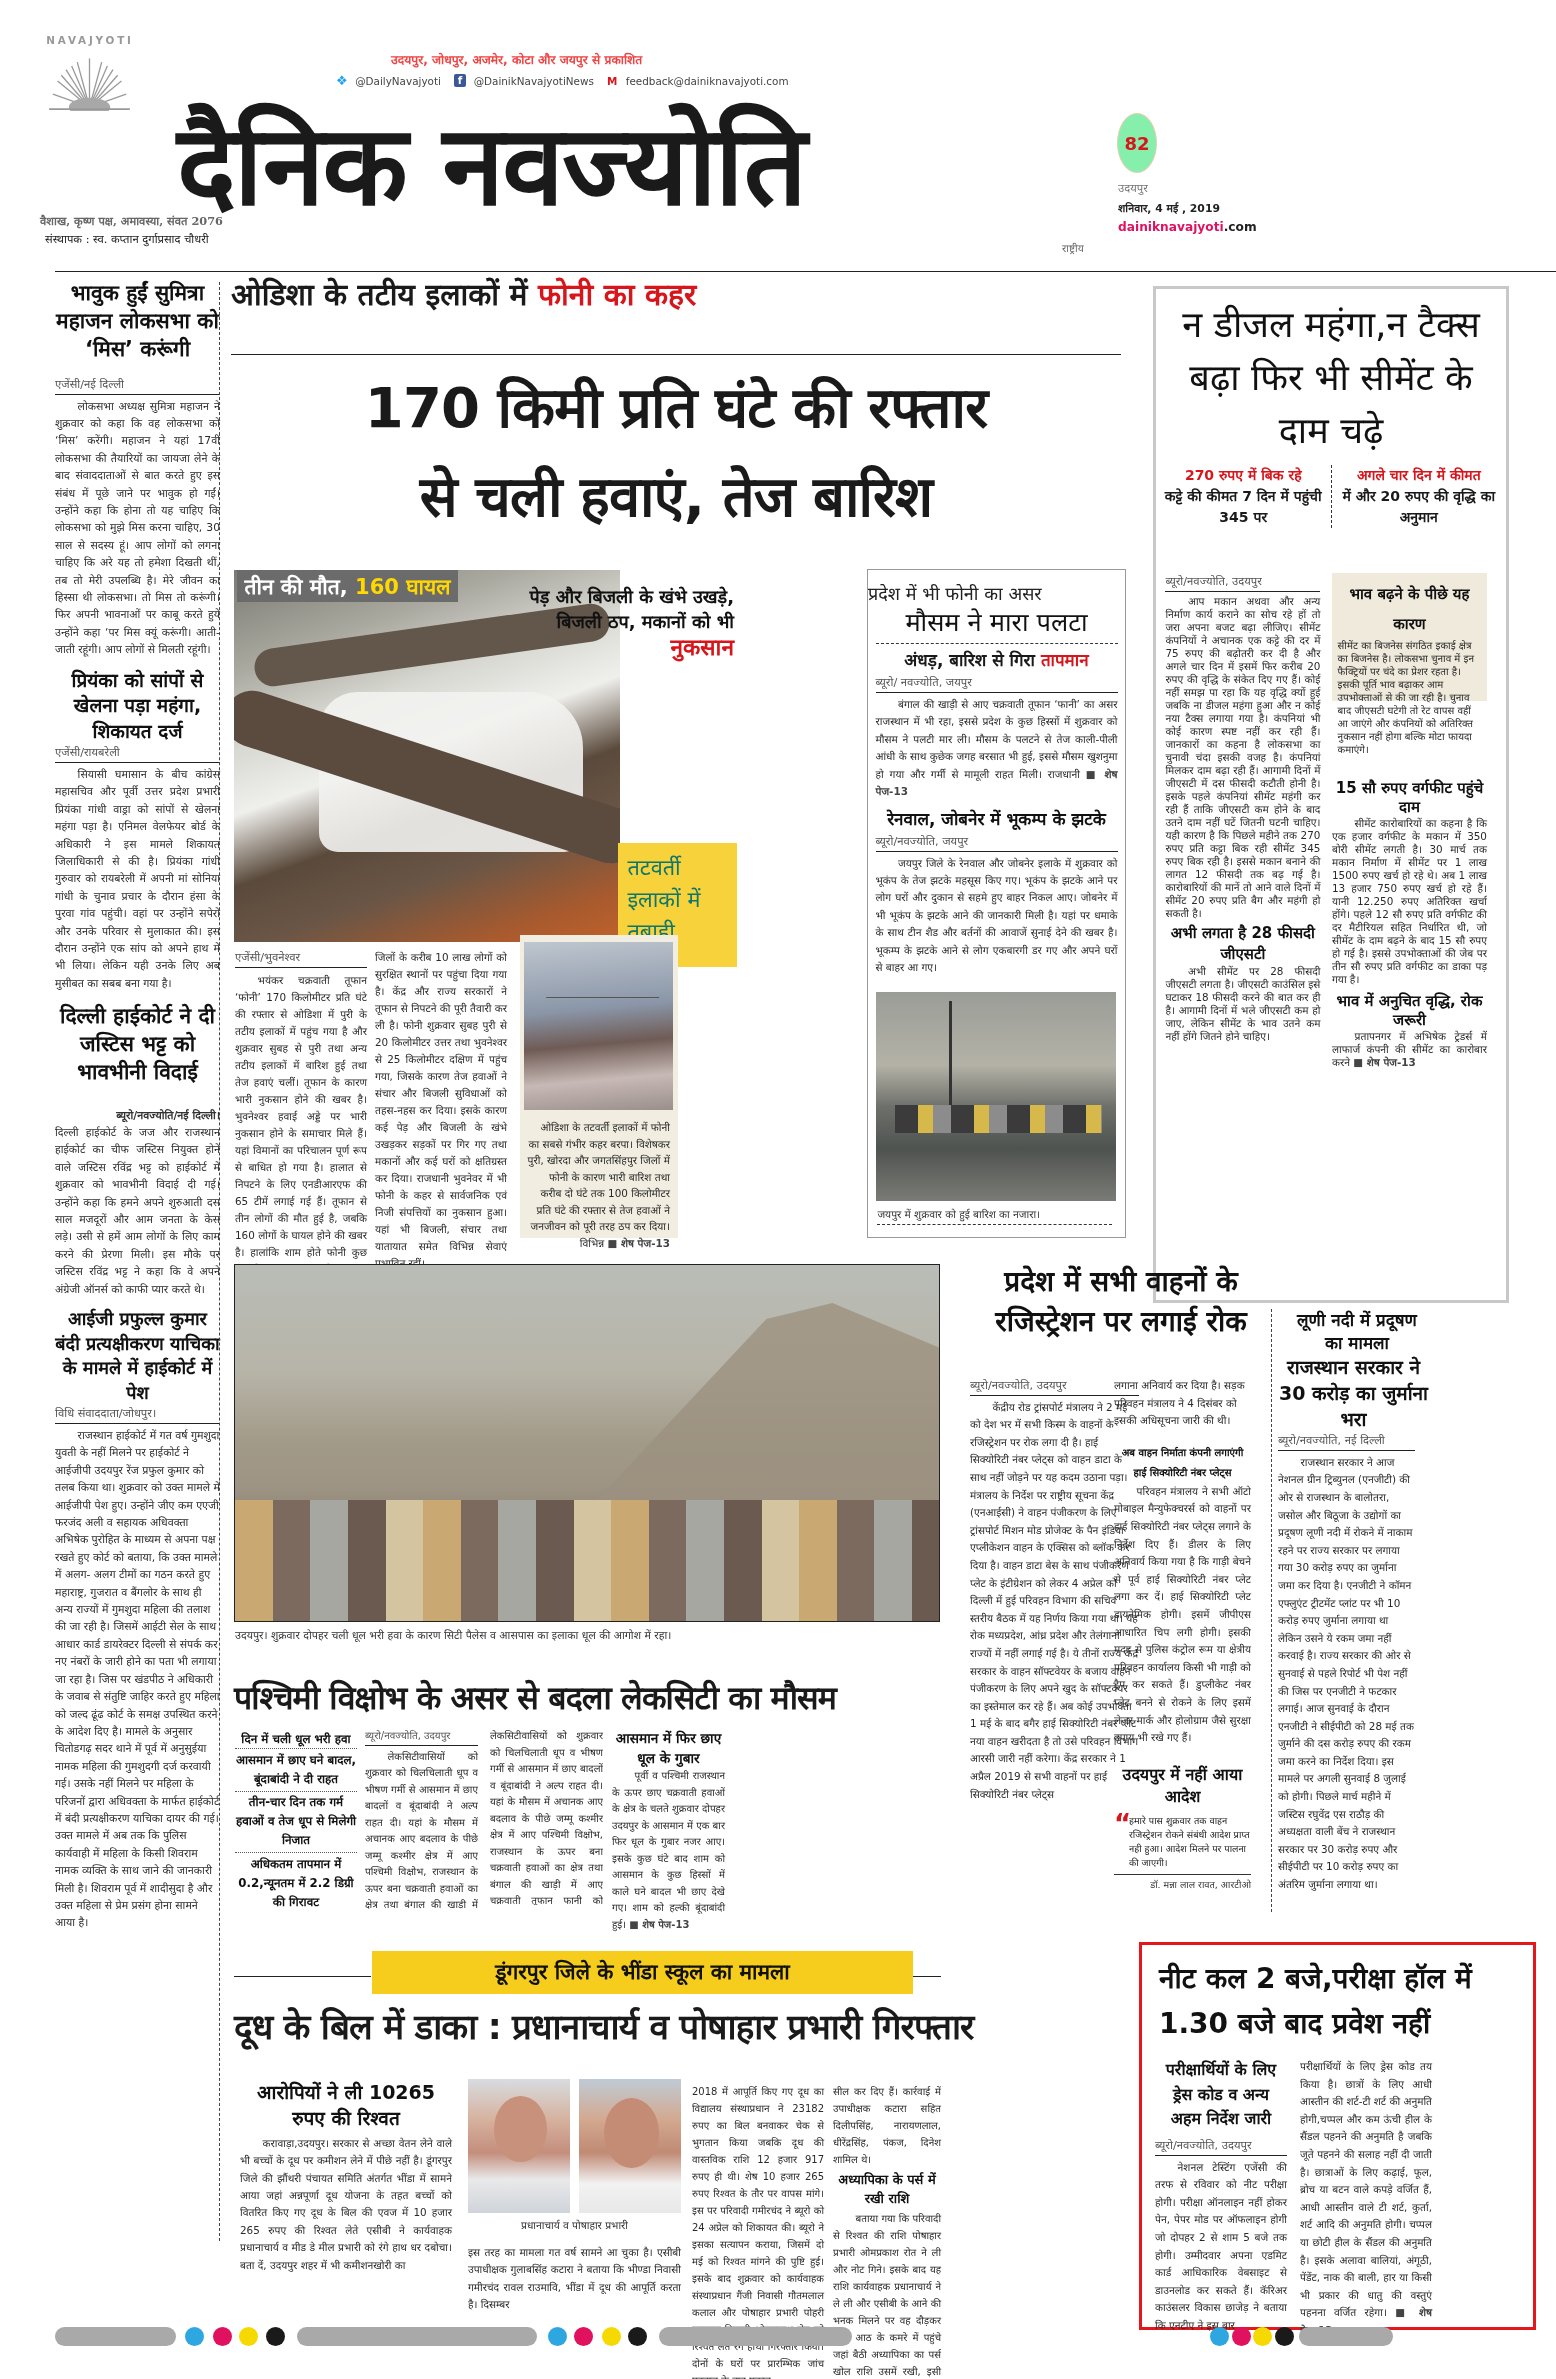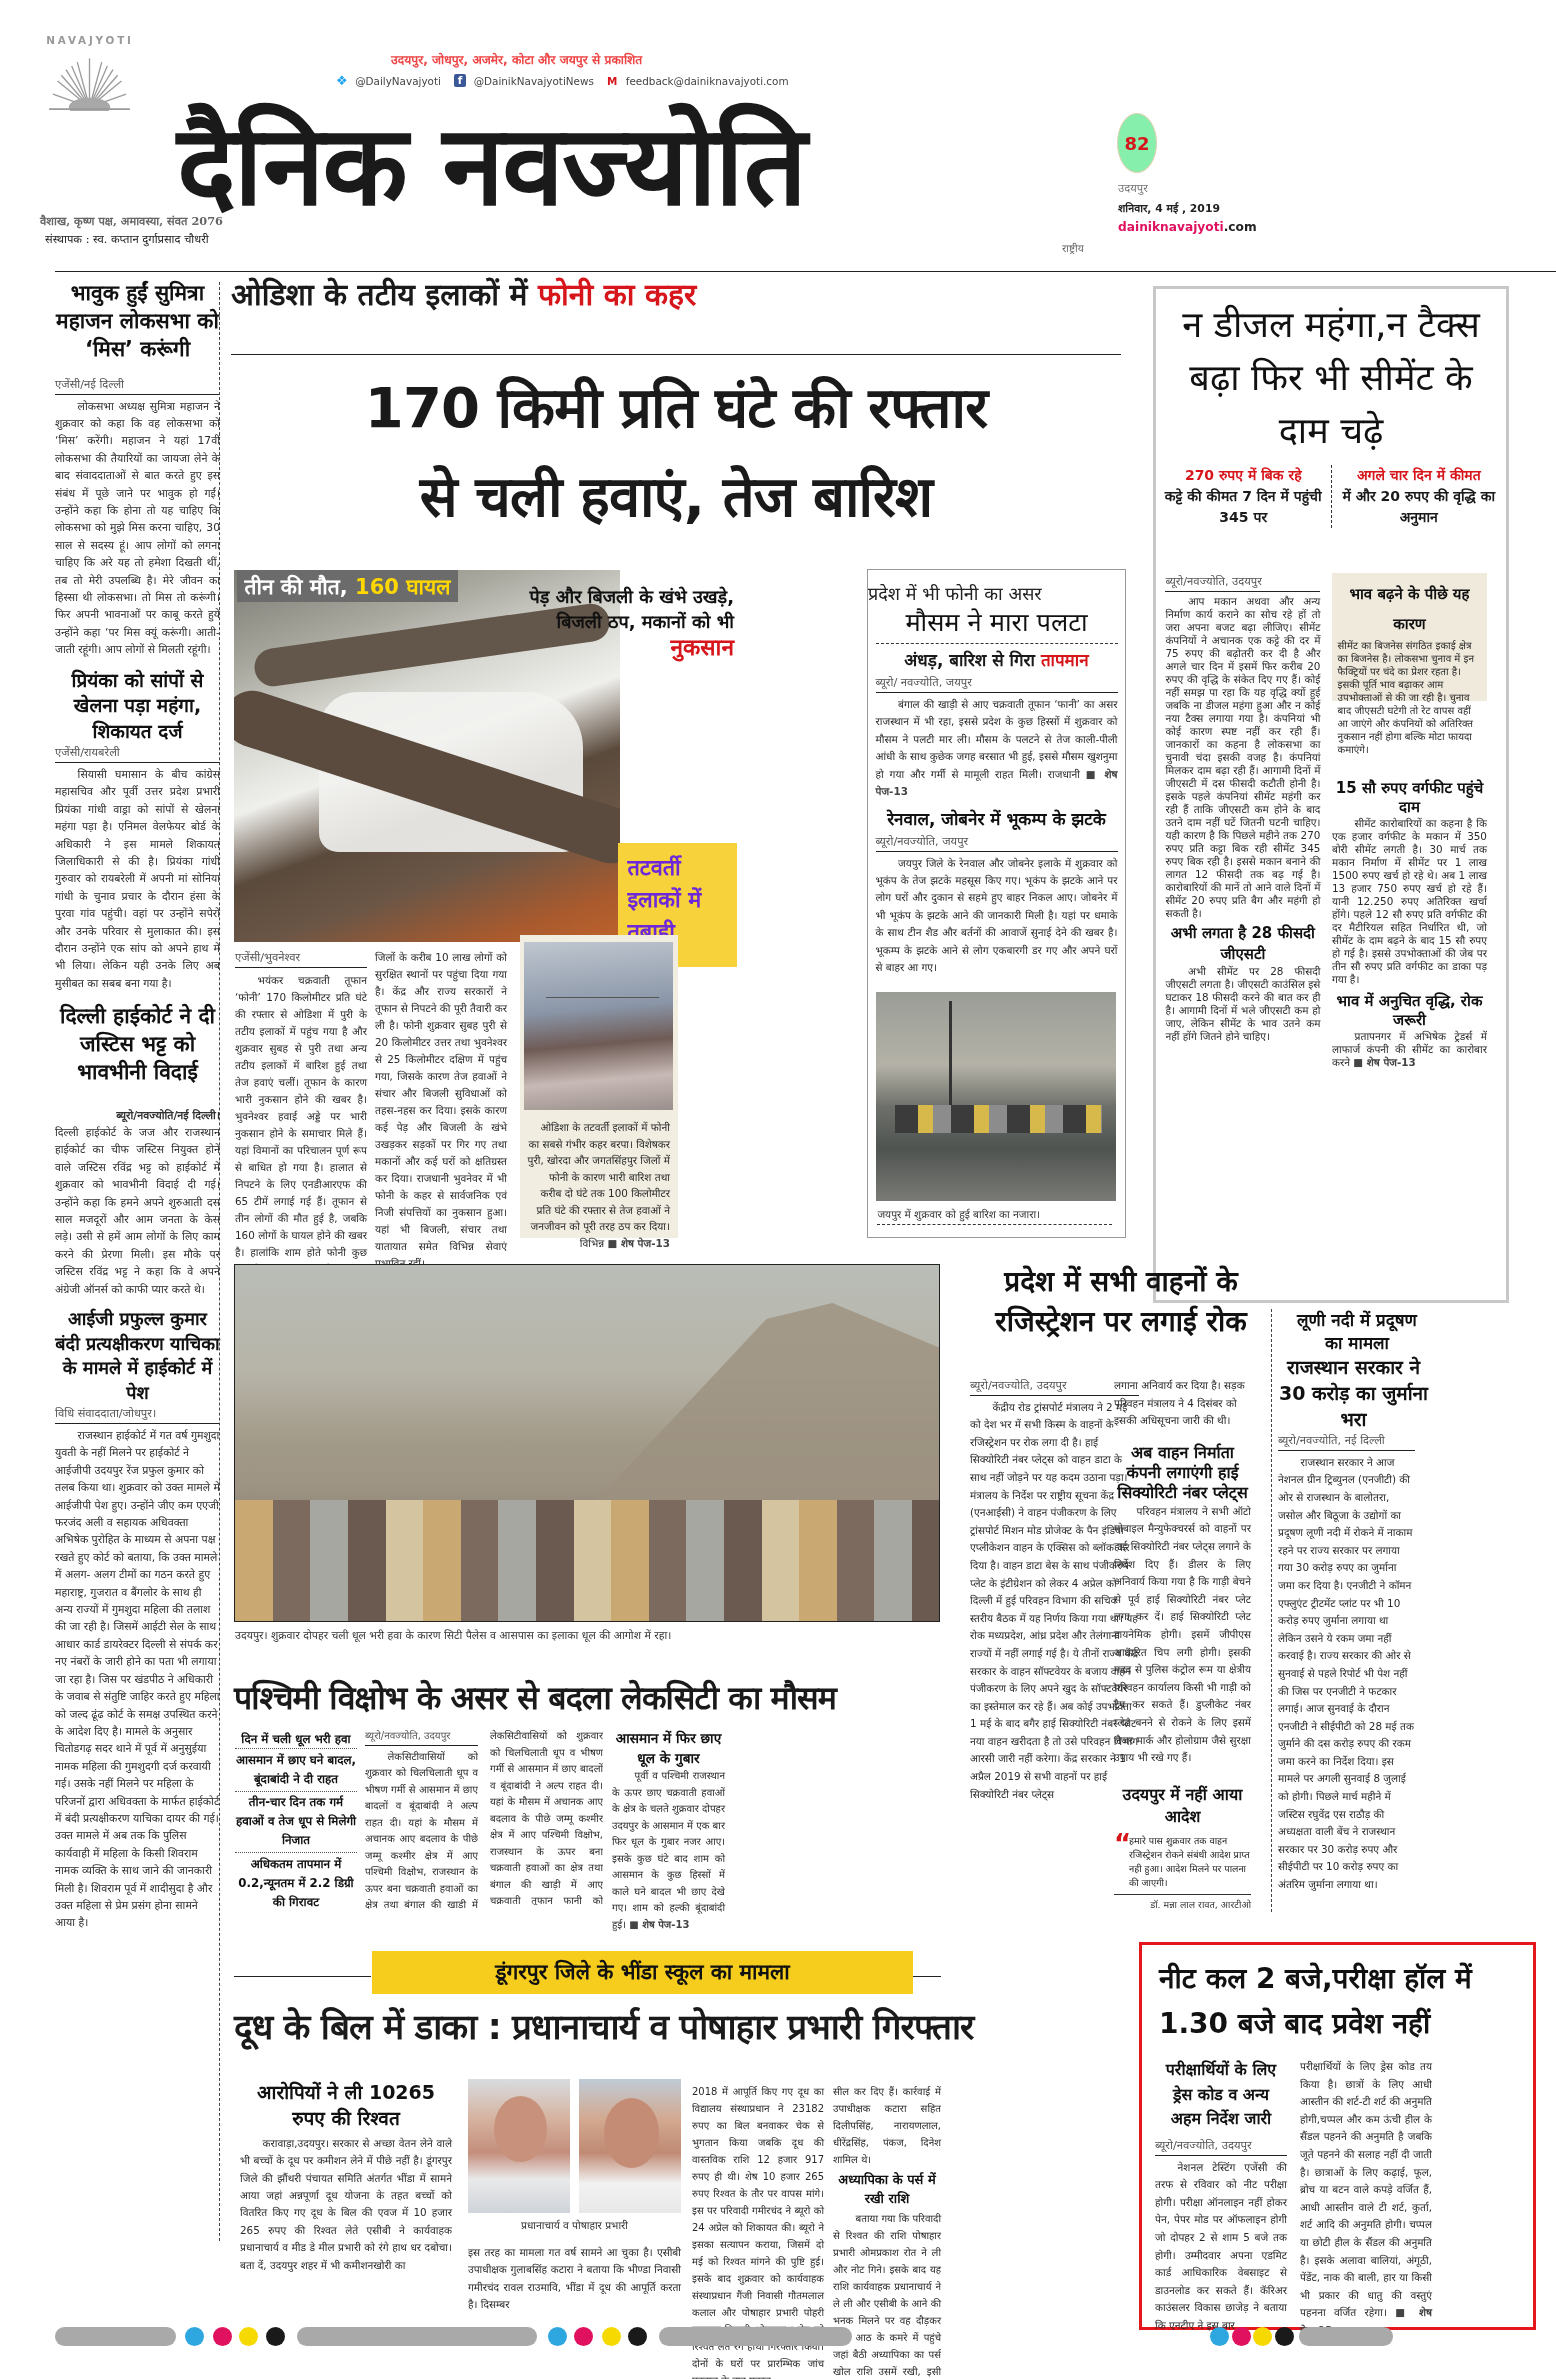--- a/index.html
+++ b/index.html
@@ -117,21 +117,21 @@
   <div class="abs" style="left:19px;top:56px;width:358px;height:38px;background:#63564a;transform:rotate(-8deg);border-radius:19px"></div>
 </div>
 <div class="abs" style="left:237px;top:570px;background:#6b6b6b;padding:1.9px 7.5px;font-size:21px;font-weight:bold;color:#fff">
   <span>तीन की मौत, </span><span style="color:#ffd800">160 घायल</span>
 </div>
 <div class="abs" style="left:527px;top:584px;width:207px;text-align:right;font-size:18px;font-weight:bold;line-height:25.4px;color:#111">
   <div>पेड़ और बिजली के खंभे उखड़े,</div>
   <div>बिजली ठप, मकानों को भी</div>
   <div class="red" style="font-size:22.6px">नुकसान</div>
 </div>
-<div class="abs" style="left:618px;top:843px;width:119px;height:124px;background:#f7d23a;font-size:21.7px;font-weight:bold;line-height:32px;padding:9.4px 9.4px;color:#6d28d9">तटवर्ती इलाकों में तबाही</div>
+<div class="abs" style="left:618px;top:843px;width:119px;height:124px;background:#f7d23a;font-size:21.7px;font-weight:normal;line-height:32px;padding:9.4px 9.4px;color:#0f766e">तटवर्ती इलाकों में तबाही</div>
 
 <div class="abs" style="left:235px;top:949px;width:278px">
   <div class="byline" style="width:132px">एजेंसी/भुवनेश्वर</div>
 </div>
 <div class="abs body-text" style="left:235px;top:972px;width:132px;font-size:10.4px;line-height:17px">
     <p>भयंकर चक्रवाती तूफान ‘फोनी’ 170 किलोमीटर प्रति घंटे की रफ्तार से ओडिशा में पुरी के तटीय इलाकों में पहुंच गया है और शुक्रवार सुबह से पुरी तथा अन्य तटीय इलाकों में बारिश हुई तथा तेज हवाएं चलीं। तूफान के कारण भारी नुकसान होने की खबर है। भुवनेश्वर हवाई अड्डे पर भारी नुकसान होने के समाचार मिले हैं। यहां विमानों का परिचालन पूर्ण रूप से बाधित हो गया है। हालात से निपटने के लिए एनडीआरएफ की 65 टीमें लगाई गई हैं। तूफान से तीन लोगों की मौत हुई है, जबकि 160 लोगों के घायल होने की खबर है। हालांकि शाम होते फोनी कुछ कमजोर पड़ गया। राज्य के 14</p>
   </div>
 <div class="abs body-text" style="left:375px;top:949px;width:132px;font-size:10.4px;line-height:17px">
     <div>जिलों के करीब 10 लाख लोगों को सुरक्षित स्थानों पर पहुंचा दिया गया है। केंद्र और राज्य सरकारों ने तूफान से निपटने की पूरी तैवारी कर ली है। फोनी शुक्रवार सुबह पुरी से 20 किलोमीटर उत्तर तथा भुवनेश्वर से 25 किलोमीटर दक्षिण में पहुंच गया, जिसके कारण तेज हवाओं ने संचार और बिजली सुविधाओं को तहस-नहस कर दिया। इसके कारण कई पेड़ और बिजली के खंभे उखड़कर सड़कों पर गिर गए तथा मकानों और कई घरों को क्षतिग्रस्त कर दिया। राजधानी भुवनेवर में भी फोनी के कहर से सार्वजनिक एवं निजी संपत्तियों का नुकसान हुआ। यहां भी बिजली, संचार तथा यातायात समेत विभिन्न सेवाएं प्रभावित रहीं।</div>
   </div>
@@ -215,21 +215,21 @@
 
 <div class="abs hl" style="left:956px;top:1262px;width:330px;font-size:28px;line-height:40px">प्रदेश में सभी वाहनों के रजिस्ट्रेशन पर लगाई रोक</div>
 <div class="abs" style="left:970px;top:1377px;width:169px">
   <div class="byline">ब्यूरो/नवज्योति, उदयपुर</div>
   <div class="body-text" style="font-size:10.4px;line-height:17.6px;text-align:left">
       <p>केंद्रीय रोड ट्रांसपोर्ट मंत्रालय ने 2 मई को देश भर में सभी किस्म के वाहनों के रजिस्ट्रेशन पर रोक लगा दी है। हाई सिक्योरिटी नंबर प्लेट्स को वाहन डाटा के साथ नहीं जोड़ने पर यह कदम उठाना पड़ा। मंत्रालय के निर्देश पर राष्ट्रीय सूचना केंद्र (एनआईसी) ने वाहन पंजीकरण के लिए ट्रांसपोर्ट मिशन मोड प्रोजेक्ट के पैन इंडिया एप्लीकेशन वाहन के एक्सिस को ब्लॉक कर दिया है। वाहन डाटा बेस के साथ पंजीकरण प्लेट के इंटीग्रेशन को लेकर 4 अप्रेल को दिल्ली में हुई परिवहन विभाग की सचिव स्तरीय बैठक में यह निर्णय किया गया था। यह रोक मध्यप्रदेश, आंध्र प्रदेश और तेलंगाना राज्यों में नहीं लगाई गई है। ये तीनों राज्य केंद्र सरकार के वाहन सॉफ्टवेयर के बजाय वाहन पंजीकरण के लिए अपने खुद के सॉफ्टवेयर का इस्तेमाल कर रहे हैं। अब कोई उपभोक्ता 1 मई के बाद बगैर हाई सिक्योरिटी नंबर प्लेट नया वाहन खरीदता है तो उसे परिवहन विभाग आरसी जारी नहीं करेगा। केंद्र सरकार ने 1 अप्रैल 2019 से सभी वाहनों पर हाई सिक्योरिटी नंबर प्लेट्स</p>
     </div>
 </div>
 <div class="abs" style="left:1114px;top:1377px;width:137px">
   <div class="body-text" style="font-size:10.4px;line-height:17.6px;text-align:left">लगाना अनिवार्य कर दिया है। सड़क परिवहन मंत्रालय ने 4 दिसंबर को इसकी अधिसूचना जारी की थी।</div>
-  <div class="hl" style="font-size:16px;line-height:20px;margin-top:13px">अब वाहन निर्माता कंपनी लगाएंगी हाई सिक्योरिटी नंबर प्लेट्स</div>
+  <div class="hl" style="font-size:10px;line-height:20px;margin-top:13px">अब वाहन निर्माता कंपनी लगाएंगी हाई सिक्योरिटी नंबर प्लेट्स</div>
   <div class="body-text" style="font-size:10.4px;line-height:17.6px">
       <p>परिवहन मंत्रालय ने सभी ऑटो मोबाइल मैन्युफेक्चरर्स को वाहनों पर हाई सिक्योरिटी नंबर प्लेट्स लगाने के निर्देश दिए हैं। डीलर के लिए अनिवार्य किया गया है कि गाड़ी बेचने से पूर्व हाई सिक्योरिटी नंबर प्लेट लगा कर दें। हाई सिक्योरिटी प्लेट डायनेमिक होगी। इसमें जीपीएस आधारित चिप लगी होगी। इसकी मदद से पुलिस कंट्रोल रूम या क्षेत्रीय परिवहन कार्यालय किसी भी गाड़ी को ट्रैप कर सकते हैं। डुप्लीकेट नंबर प्लेट बनने से रोकने के लिए इसमें लेजर मार्क और होलोग्राम जैसे सुरक्षा उपाय भी रखे गए हैं।</p>
     </div>
   <div class="hl" style="font-size:16px;line-height:22.6px;margin-top:17px">उदयपुर में नहीं आया आदेश</div>
   <div style="font-size:9.4px;line-height:14px;margin-top:5.6px;position:relative;padding-left:15px">
     <span style="position:absolute;left:0;top:-3.8px;color:#d7161c;font-size:26px;font-weight:bold;line-height:26px">“</span>
     <span>हमारे पास शुक्रवार तक वाहन रजिस्ट्रेशन रोकने संबंधी आदेश प्राप्त नही हुआ। आदेश मिलने पर पालना की जाएगी।</span>
   </div>
   <div style="border-top:0.9px solid #333;margin-top:3.8px;padding-top:2.8px;font-size:9.4px;text-align:right;color:#333">डॉ. मन्ना लाल रावत, आरटीओ</div>
 </div>

